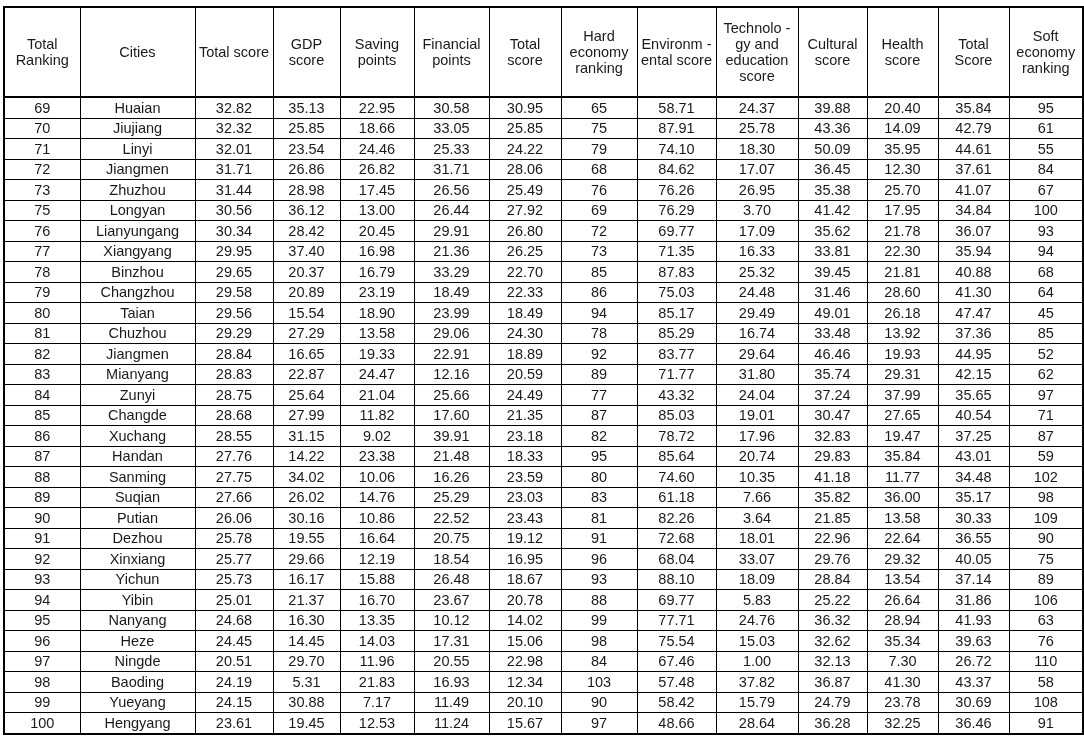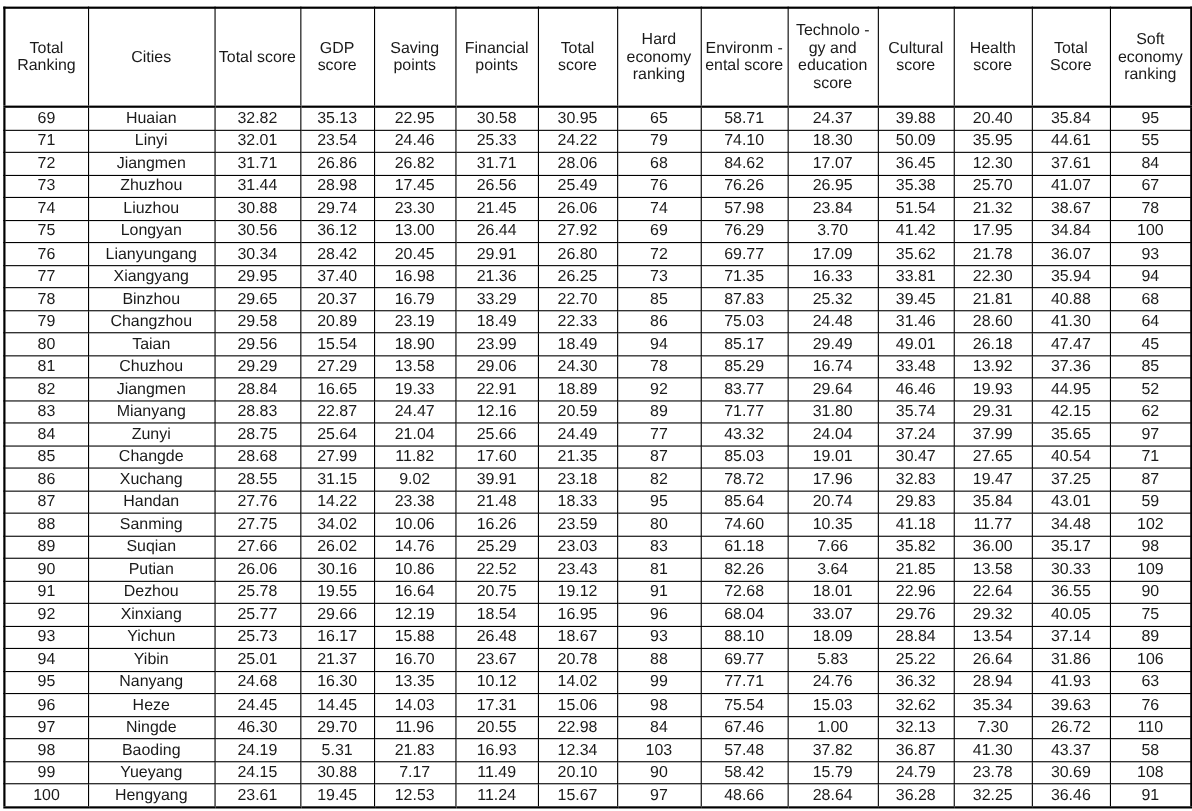--- a/index.html
+++ b/index.html
@@ -117,20 +117,36 @@
           <td>30.95</td>
           <td>65</td>
           <td>58.71</td>
           <td>24.37</td>
           <td>39.88</td>
           <td>20.40</td>
           <td>35.84</td>
           <td>95</td>
         </tr>
         <tr>
+          <td>70</td>
+          <td>Jiujiang</td>
+          <td>32.32</td>
+          <td>25.85</td>
+          <td>18.66</td>
+          <td>33.05</td>
+          <td>25.85</td>
+          <td>75</td>
+          <td>87.91</td>
+          <td>25.78</td>
+          <td>43.36</td>
+          <td>14.09</td>
+          <td>42.79</td>
+          <td>61</td>
+        </tr>
+        <tr>
           <td>71</td>
           <td>Linyi</td>
           <td>32.01</td>
           <td>23.54</td>
           <td>24.46</td>
           <td>25.33</td>
           <td>24.22</td>
           <td>79</td>
           <td>74.10</td>
           <td>18.30</td>
@@ -165,36 +181,20 @@
           <td>25.49</td>
           <td>76</td>
           <td>76.26</td>
           <td>26.95</td>
           <td>35.38</td>
           <td>25.70</td>
           <td>41.07</td>
           <td>67</td>
         </tr>
         <tr>
-          <td>74</td>
-          <td>Liuzhou</td>
-          <td>30.88</td>
-          <td>29.74</td>
-          <td>23.30</td>
-          <td>21.45</td>
-          <td>26.06</td>
-          <td>74</td>
-          <td>57.98</td>
-          <td>23.84</td>
-          <td>51.54</td>
-          <td>21.32</td>
-          <td>38.67</td>
-          <td>78</td>
-        </tr>
-        <tr>
           <td>75</td>
           <td>Longyan</td>
           <td>30.56</td>
           <td>36.12</td>
           <td>13.00</td>
           <td>26.44</td>
           <td>27.92</td>
           <td>69</td>
           <td>76.29</td>
           <td>3.70</td>
@@ -535,21 +535,21 @@
           <td>75.54</td>
           <td>15.03</td>
           <td>32.62</td>
           <td>35.34</td>
           <td>39.63</td>
           <td>76</td>
         </tr>
         <tr>
           <td>97</td>
           <td>Ningde</td>
-          <td>46.30</td>
+          <td>20.51</td>
           <td>29.70</td>
           <td>11.96</td>
           <td>20.55</td>
           <td>22.98</td>
           <td>84</td>
           <td>67.46</td>
           <td>1.00</td>
           <td>32.13</td>
           <td>7.30</td>
           <td>26.72</td>

